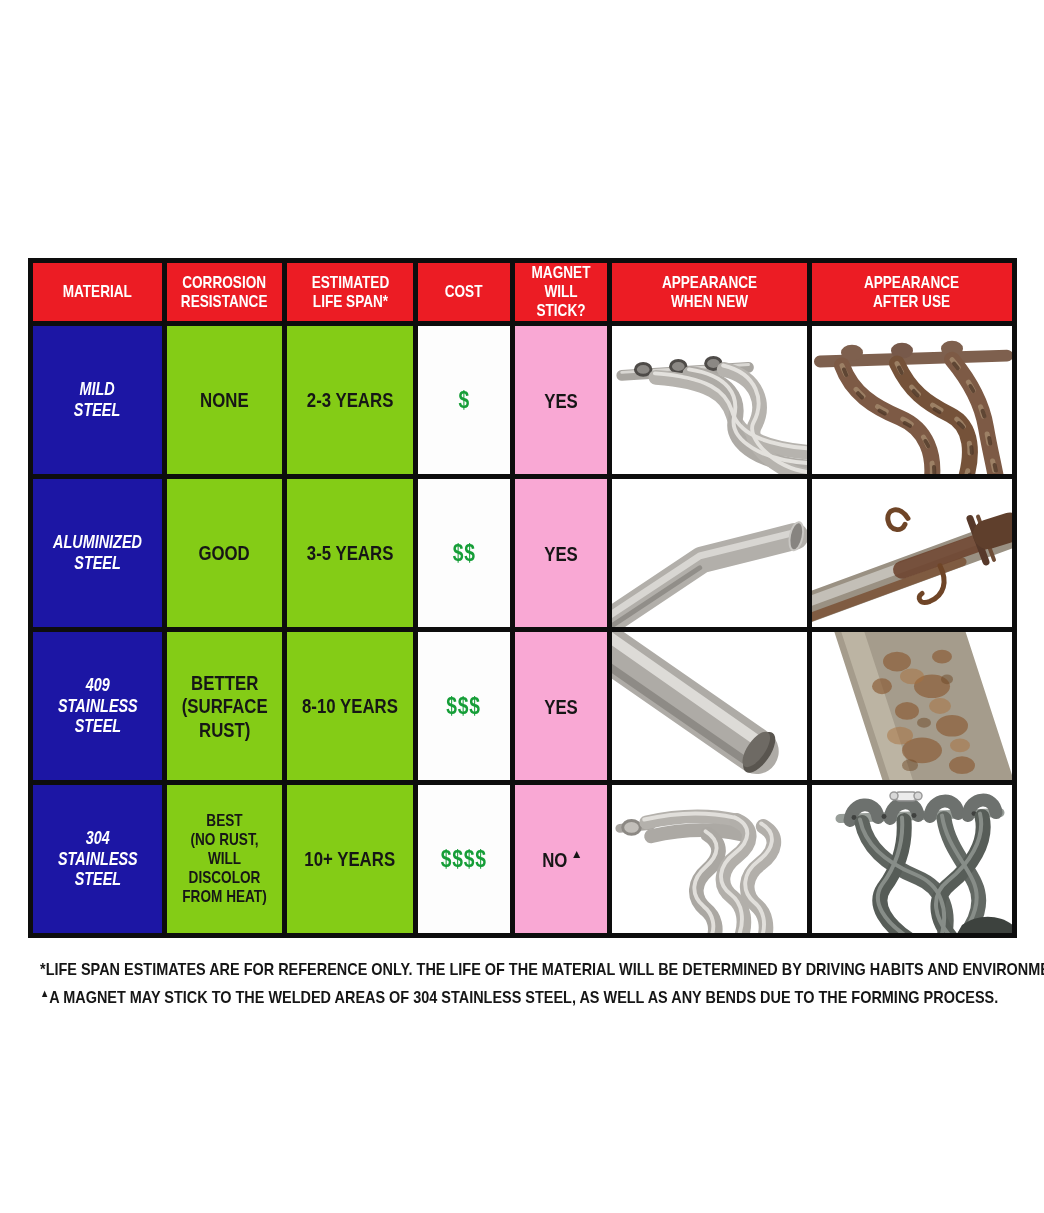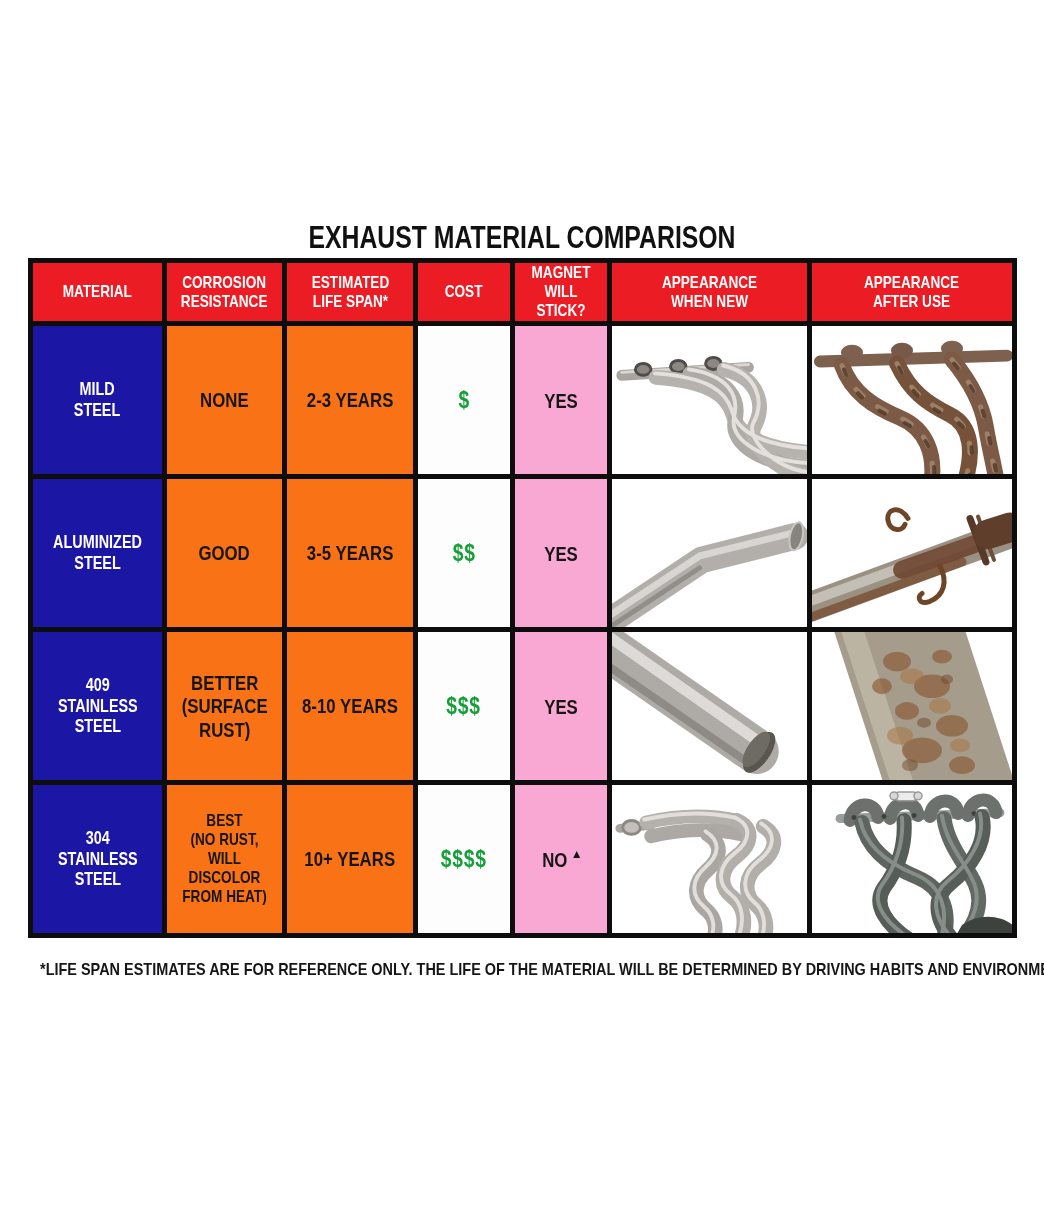--- a/index.html
+++ b/index.html
@@ -10,42 +10,39 @@
            font-weight:bold; font-size:31px; color:#111; letter-spacing:0; }
   .cond { display:inline-block; transform:scaleX(0.80); transform-origin:center center;
           font-weight:bold; white-space:pre-line; line-height:1.12; }
 
   table.cmp { position:absolute; top:258px; left:28px; border-collapse:collapse;
               table-layout:fixed; }
   table.cmp th, table.cmp td { border:5px solid #0d0d0d; padding:0; text-align:center;
               vertical-align:middle; overflow:hidden; }
   th.hdr { background:#ec1c24; color:#ffffff; font-size:17px; height:57px; }
   tr.data td { height:148px; }
-  td.material { background:#1c16a4; color:#ffffff; font-size:18px; }
-  td.text { background:#f97316; color:#161616; font-size:21px; }
+  td.material { background:#1c16a4; color:#ffffff; font-size:18px;font-style:italic; }
+  td.text { background:#84cc16; color:#161616; font-size:21px; }
   td.cost { background:#fdfdfd; color:#169e38; font-size:24px; letter-spacing:1px; }
   td.magnet { background:#f9a8d4; color:#161616; font-size:21px; }
   td.magnet sup { font-size:12px; vertical-align:9px; }
   td.photo { background:#ffffff; }
   td.photo svg { display:block; width:100%; height:148px; }
 
   .footnotes { position:absolute; top:960px; left:40px; width:990px; color:#161616;
                font-size:17px; font-weight:bold; }
   .footnote { margin-bottom:7px; white-space:nowrap; }
   .footnote .fcond { display:inline-block; transform:scaleX(0.85); transform-origin:left center; }
   .footnote.f2 .mark { font-size:11px; vertical-align:6px; }
 </style>
 </head>
 <body>
 
 <div class="page">
 
-  <div class="title">
-    <span class="cond">EXHAUST MATERIAL COMPARISON</span>
-  </div>
 
   <table class="cmp">
     <colgroup>
       <col style="width:134px">
         <col style="width:120px">
         <col style="width:131px">
       <col style="width:97px">
         <col style="width:97px">
         <col style="width:200px">
         <col style="width:205px">
@@ -267,15 +264,18 @@
         </td>
       </tr>
 
     </tbody>
   </table>
 
   <div class="footnotes">
     <div class="footnote f1">
       <span class="fcond"><span class="mark">*</span><span>LIFE SPAN ESTIMATES ARE FOR REFERENCE ONLY. THE LIFE OF THE MATERIAL WILL BE DETERMINED BY DRIVING HABITS AND ENVIRONMENTAL FACTORS.</span></span>
     </div>
+    <div class="footnote f2">
+      <span class="fcond"><span class="mark">▲</span><span>A MAGNET MAY STICK TO THE WELDED AREAS OF 304 STAINLESS STEEL, AS WELL AS ANY BENDS DUE TO THE FORMING PROCESS.</span></span>
+    </div>
   </div>
 
 </div>
 
 </body></html>

